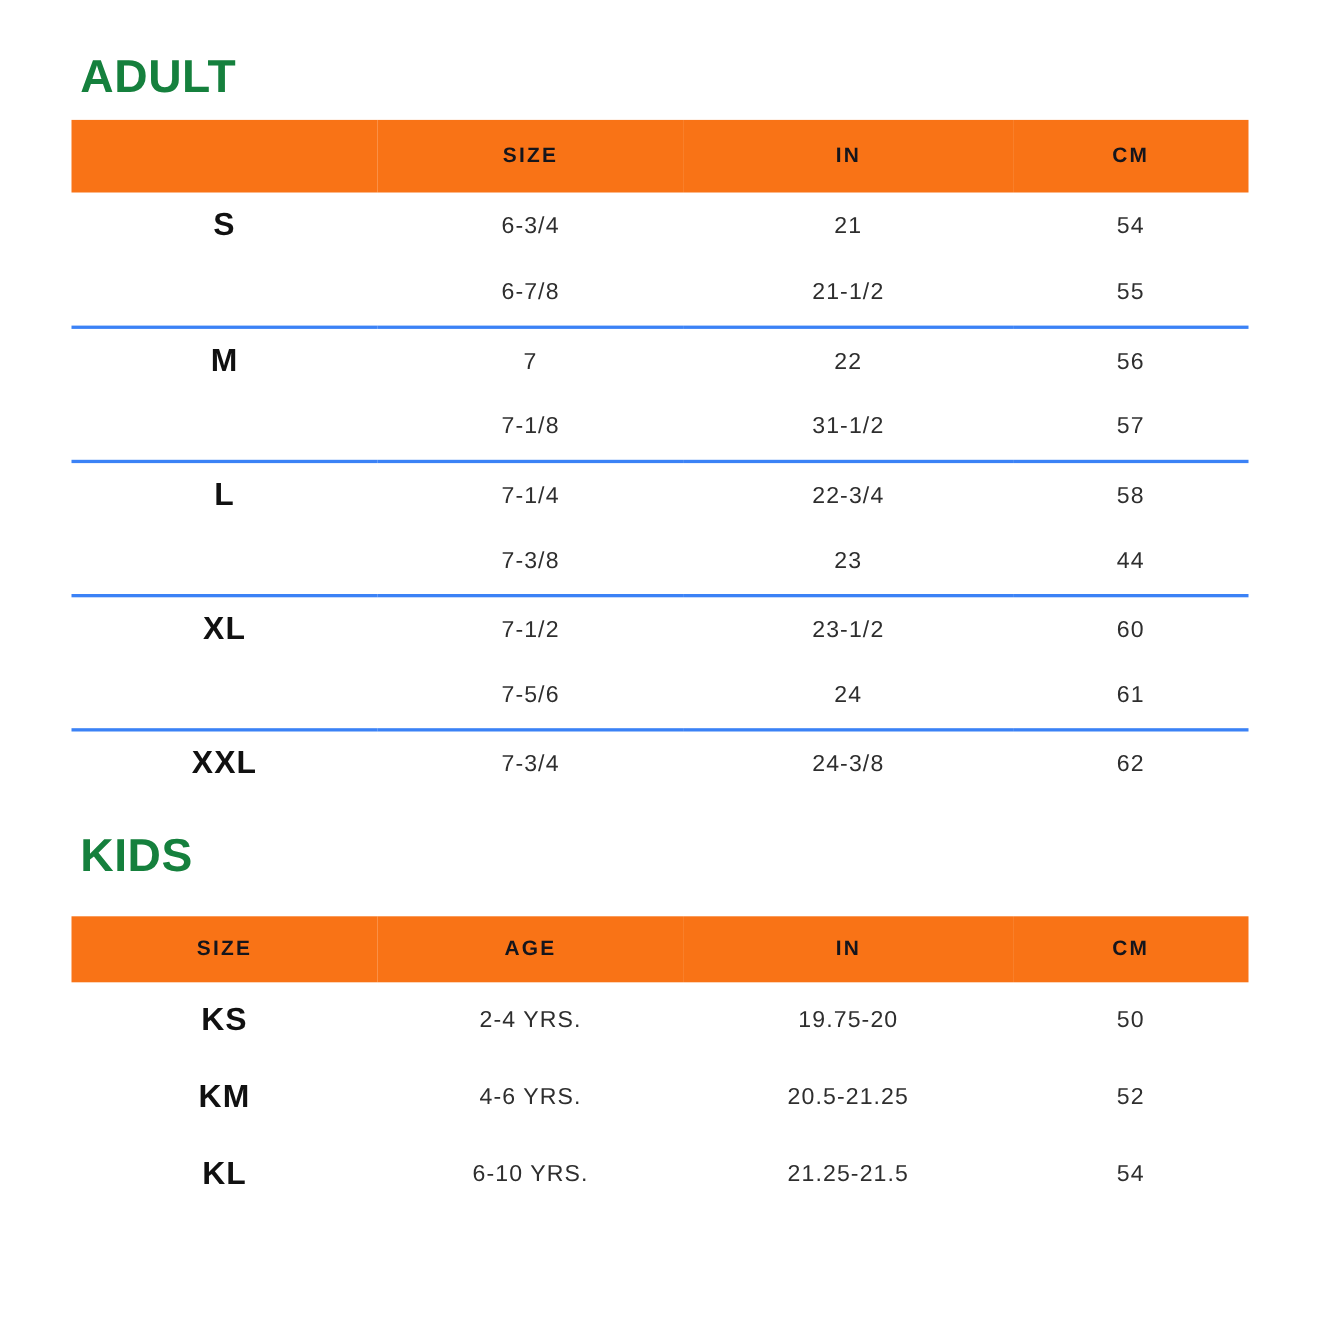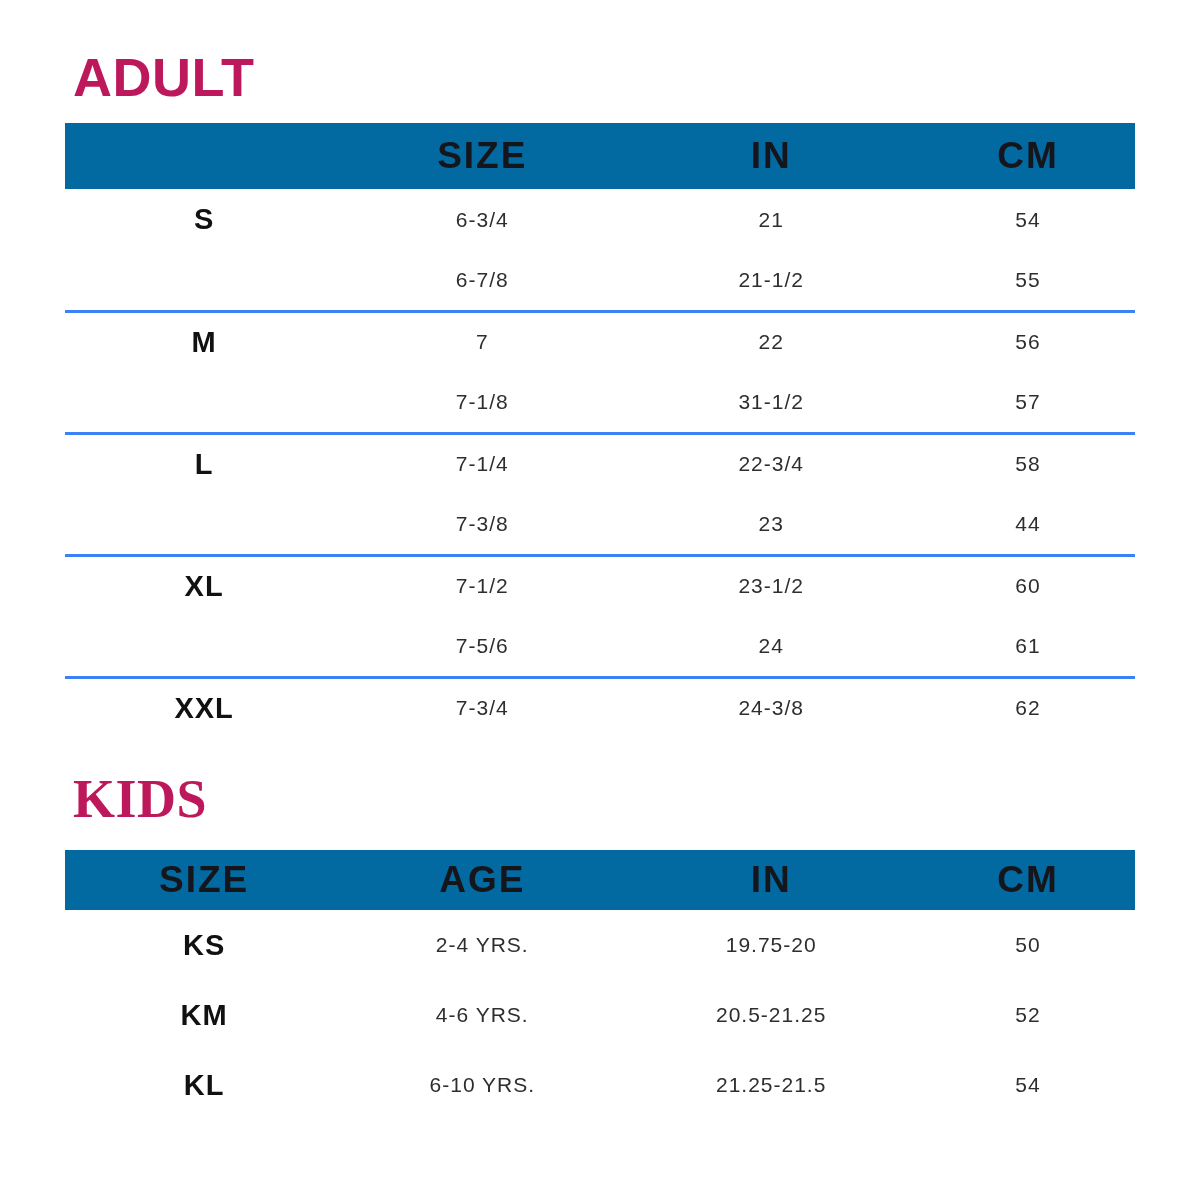--- a/index.html
+++ b/index.html
@@ -11,43 +11,43 @@
     height: 1200px;
     overflow: hidden;
     font-family: "Liberation Sans", sans-serif;
   }
   .page {
     width: 1200px;
     height: 1200px;
     padding: 46px 65px 0 65px;
   }
   .section-title {
-    font-size: 54px;
+    font-size: 42px;
     font-weight: 800;
     letter-spacing: 0.5px;
-    color: #be185d;
+    color: #15803d;
     margin: 0 0 15px 8px;
     line-height: 1.15;
   }
-  .section-title.kids { margin-top: 30px; margin-bottom: 20px; font-family: Liberation Serif, serif; }
+  .section-title.kids { margin-top: 30px; margin-bottom: 30px; }
 
   table.size-table {
     width: 1070px;
     border-collapse: collapse;
     table-layout: fixed;
   }
   col.c1 { width: 26%; }
   col.c2 { width: 26%; }
   col.c3 { width: 28%; }
   col.c4 { width: 20%; }
 
   thead th {
-    background: #0369a1;
+    background: #f97316;
     height: 66px;
-    font-size: 37px;
+    font-size: 19px;
     font-weight: 800;
     letter-spacing: 2px;
     color: #15151c;
     text-align: center;
     vertical-align: middle;
     padding: 0;
   }
   table.kids thead th { height: 60px; }
 
   tbody td {

